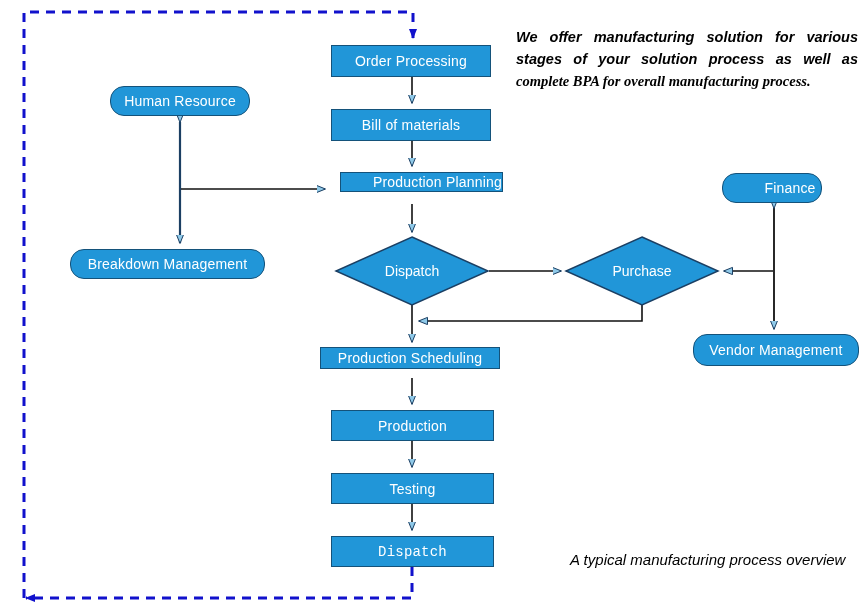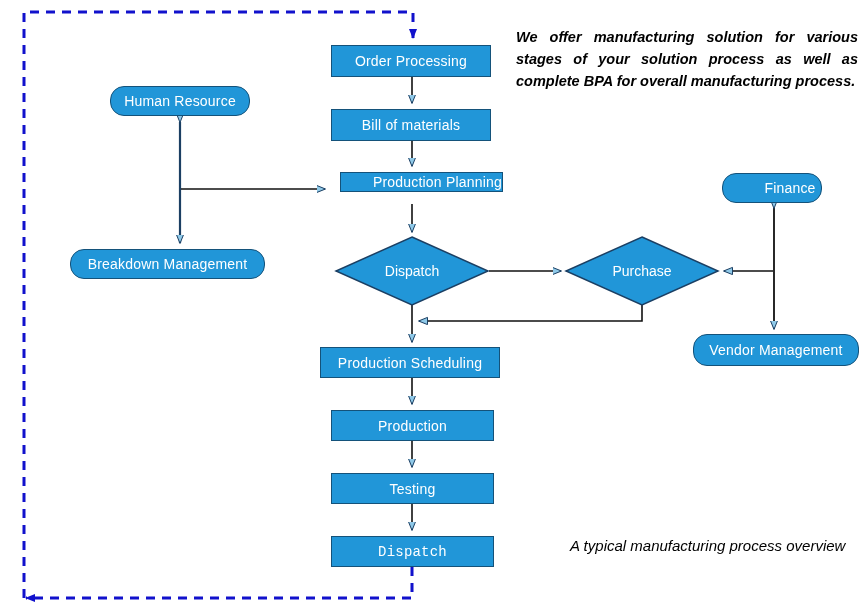--- a/index.html
+++ b/index.html
@@ -48,28 +48,30 @@
     font-style: italic;
     font-weight: bold;
     font-size: 14.5px;
     color: #000000;
     line-height: 1.5;
     text-align: justify;
     text-align-last: justify;
   }
   .note.last-left {
     text-align-last: left;
+    font-family: Liberation Serif, serif;
   }
   .caption {
     position: absolute;
     font-family: "Liberation Sans", sans-serif;
     font-style: italic;
     font-size: 15px;
     color: #000000;
     white-space: nowrap;
+    margin-top: 14px;
   }
   .diamond-label {
     position: absolute;
     color: #ffffff;
     font-size: 14px;
     font-family: "Liberation Sans", sans-serif;
     display: flex;
     align-items: center;
     justify-content: center;
     white-space: nowrap;
@@ -165,21 +167,21 @@
   </div>
 
   <div class="node rounded" style="left:722px; top:173px; width:100px; height:30px;padding-left:36px;">
     <span>Finance</span>
   </div>
 
   <div class="node rounded" style="left:693px; top:334px; width:166px; height:32px;">
     <span>Vendor Management</span>
   </div>
 
-  <div class="node" style="left:320px; top:347px; width:180px; height:31px;">
+  <div class="node" style="left:320px; top:347px; width:180px; height:22px;">
     <span>Production Scheduling</span>
   </div>
 
   <div class="node" style="left:331px; top:410px; width:163px; height:31px;">
     <span>Production</span>
   </div>
 
   <div class="node" style="left:331px; top:473px; width:163px; height:31px;">
     <span>Testing</span>
   </div>

